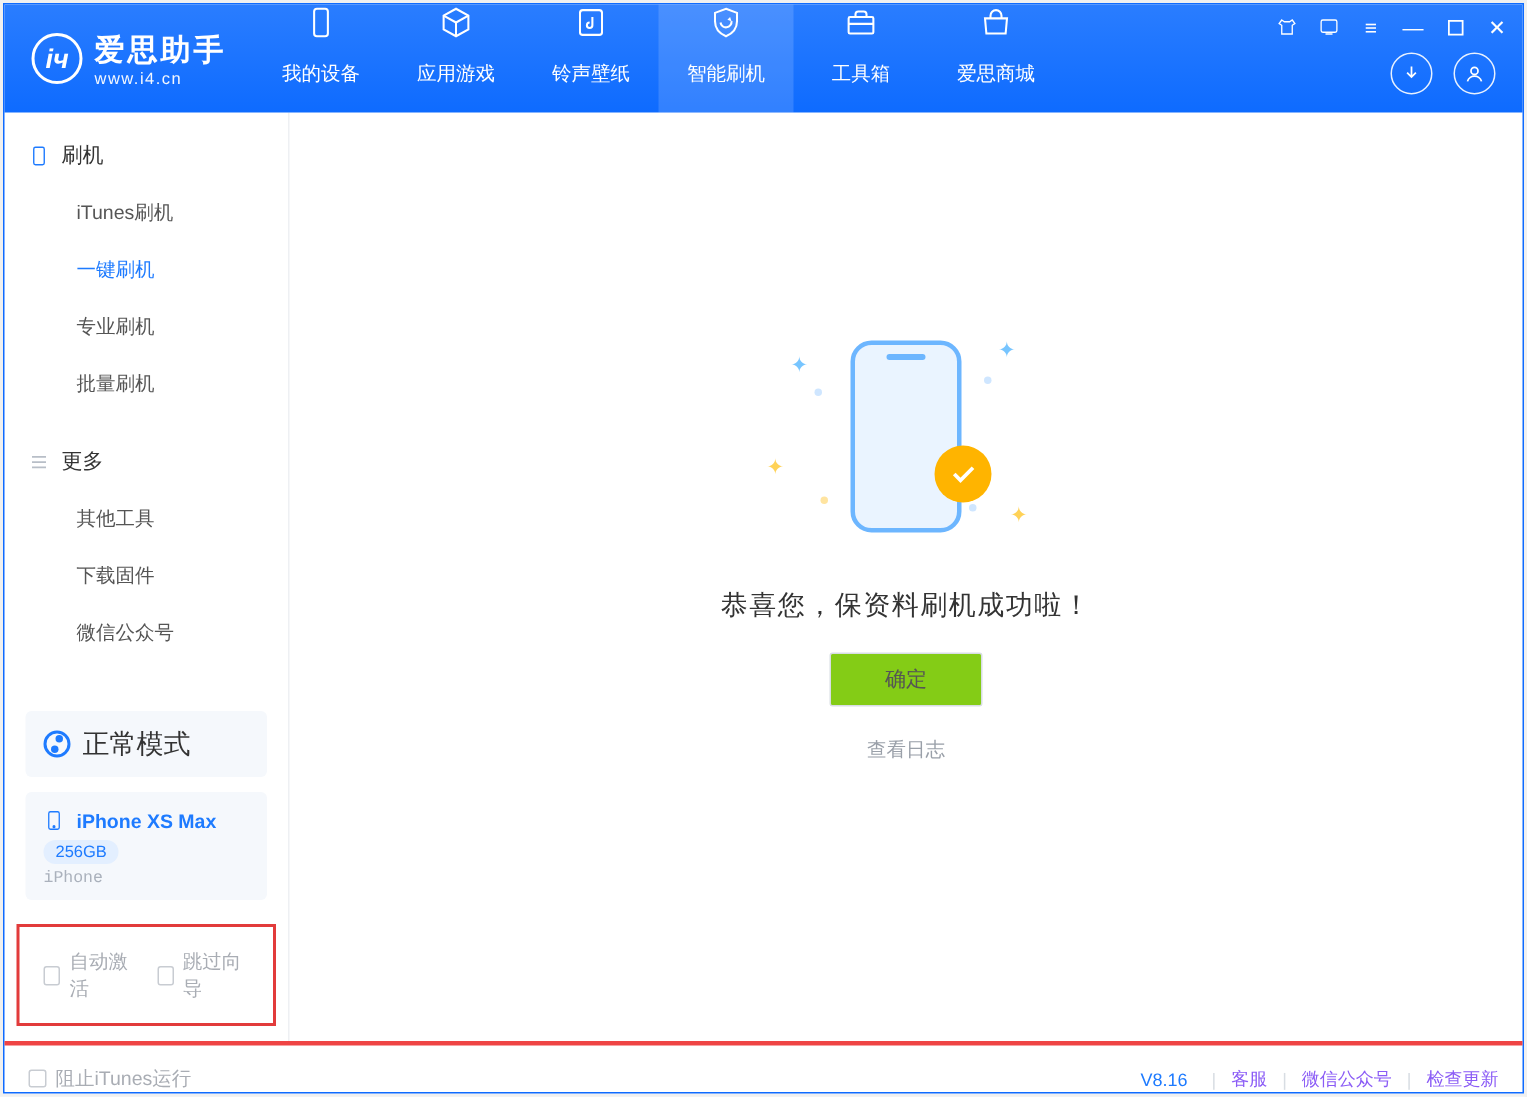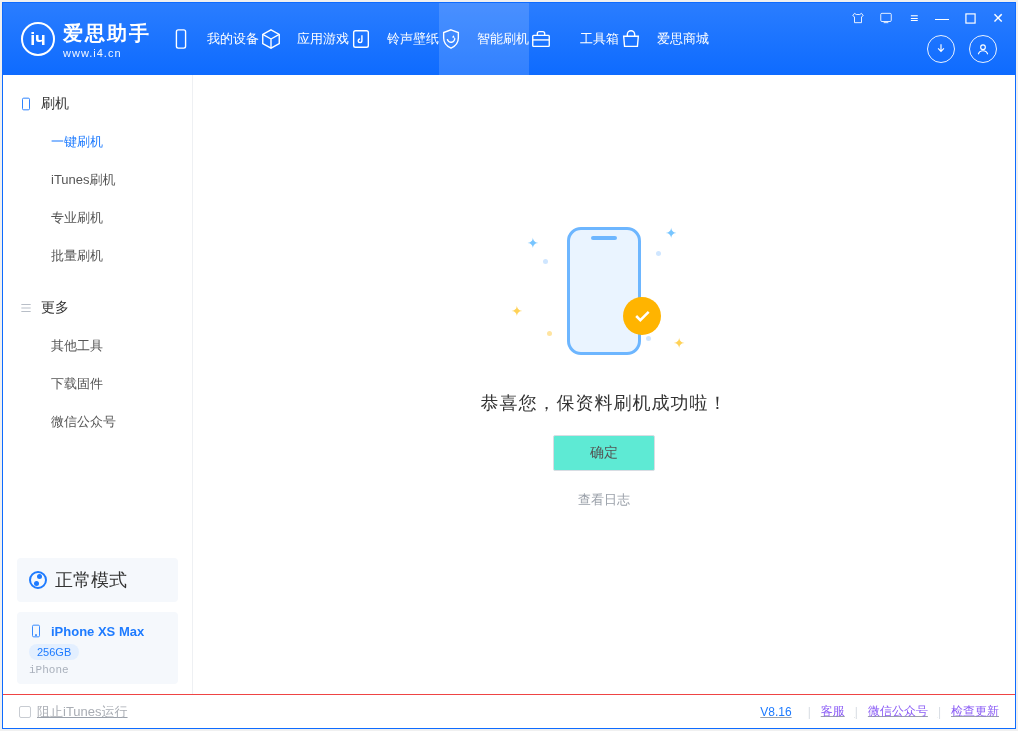--- a/index.html
+++ b/index.html
@@ -1,24 +1,24 @@
 <!DOCTYPE html>
 <html><head>
 <meta charset="utf-8">
 <style>
 * { margin: 0; padding: 0; box-sizing: border-box; font-family: "Microsoft YaHei", Arial, sans-serif; }
 html, body { width: 1018px; height: 731px; overflow: hidden; background: #f0f0f0; }
 .window { width: 1014px; height: 727px; margin: 2px; border: 1px solid #0e6bff; display: flex; flex-direction: column; background: #fff; }
 .titlebar { height: 72px; background: linear-gradient(180deg, #2a7dff 0%, #0e6bff 100%); display: flex; align-items: center; color: #fff; position: relative; }
 .logo { display: flex; align-items: center; padding: 0 12px 0 18px; }
-.logo-badge { width: 34px; height: 34px; border: 2px solid #fff; border-radius: 50%; display: flex; align-items: center; justify-content: center; font-weight: bold; font-size: 18px; margin-right: 8px; }
+.logo-badge { width: 34px; height: 34px; border: 2px solid #fff; border-radius: 50%; display: flex; align-items: center; justify-content: center; font-weight: bold; font-style: italic; font-size: 18px; margin-right: 8px; }
 .logo-text .cn { font-size: 20px; font-weight: 600; letter-spacing: 2px; }
 .logo-text .url { font-size: 11px; opacity: .95; letter-spacing: 1px; }
 .tabs { display: flex; height: 100%; margin-left: 6px; }
-.tab { width: 90px; display: flex; flex-direction: row; align-items: center; justify-content: space-between; gap: 13px; cursor: pointer; color: #fff; font-size: 13px; position: relative; }
+.tab { width: 90px; display: flex; flex-direction: column; align-items: center; justify-content: flex-start; gap: 13px; cursor: pointer; color: #fff; font-size: 13px; position: relative; }
 .tab.active { background: rgba(255,255,255,0.15); }
 .tab-icon { width: 24px; height: 24px; display: flex; align-items: center; justify-content: center; }
 .tab-icon svg { width: 22px; height: 22px; fill: #fff; }
 .winctrl { position: absolute; top: 6px; right: 8px; display: flex; gap: 10px; align-items: center; }
 .winctrl span { width: 18px; height: 18px; display: flex; align-items: center; justify-content: center; cursor: pointer; color: #fff; font-size: 14px; }
 .useractions { position: absolute; bottom: 12px; right: 18px; display: flex; gap: 14px; }
 .circle-btn { width: 28px; height: 28px; border: 1.5px solid rgba(255,255,255,.9); border-radius: 50%; display: flex; align-items: center; justify-content: center; cursor: pointer; }
 .circle-btn svg { width: 14px; height: 14px; stroke: #fff; fill: none; stroke-width: 2; }
 
 .body { flex: 1; display: flex; min-height: 0; }
@@ -54,24 +54,24 @@
 .illus { width: 210px; height: 160px; position: relative; display:flex; align-items:center; justify-content:center;}
 .phone { width: 74px; height: 128px; border: 3px solid #6db6ff; border-radius: 14px; background: #eaf4ff; position: relative; }
 .phone::before { content:""; position:absolute; top:6px; left:50%; transform:translateX(-50%); width:26px; height:4px; background:#6db6ff; border-radius:3px;}
 .check-badge { position:absolute; right: 48px; top: 86px; width:38px; height:38px; background:#ffb400; border-radius:50%; display:flex; align-items:center; justify-content:center;}
 .check-badge svg { width:20px; height:20px; stroke:#fff; stroke-width:3; fill:none;}
 .sparkle { position:absolute; color:#77c5ff; font-size:14px;}
 .s1{top:24px; left:28px;} .s2{top:92px; left:12px; color:#ffd257;} .s3{top:14px; right:32px;} .s4{bottom:20px; right:24px; color:#ffd257;}
 .dot{position:absolute;width:5px;height:5px;border-radius:50%;background:#cfe6ff;}
 .d1{top:48px;left:44px;} .d2{top:120px;left:48px;background:#ffe4a0;} .d3{top:40px;right:48px;} .d4{bottom:30px;right:58px;}
 .success-title { font-size: 18px; color: #333; letter-spacing: 1px; }
-.ok-btn { padding: 8px 36px; border: 1px solid #d8dde3; background: #5eead4; color: #555; font-size: 14px; cursor: pointer; border-radius: 2px;}
+.ok-btn { padding: 8px 36px; border: 1px solid #d8dde3; background: #84cc16; color: #555; font-size: 14px; cursor: pointer; border-radius: 2px;}
 .view-log { color: #9aa0a9; font-size: 13px; text-decoration: none; cursor: pointer; }
 
-.statusbar { height: 34px; border-top: 1px solid #ef4444; display: flex; align-items: center; padding: 0 16px; font-size: 12px; color: #9aa0a9; text-decoration: underline; }
+.statusbar { height: 34px; border-top: 3px solid #ef4444; display: flex; align-items: flex-end; padding: 0 16px; font-size: 12px; color: #9aa0a9; }
 .statusbar .left { display: flex; align-items: center; gap: 6px; }
 .statusbar .left .box { width:12px; height:12px; border:1px solid #c8ccd2; border-radius:2px;}
 .statusbar .right { margin-left: auto; display: flex; align-items: center; gap: 10px; }
 .sb-link { color: #8b5cf6; cursor: pointer; }
 .sb-div { color: #d8dde3; }
 .version { color:#1e7bff; margin-right: 6px;}
 </style>
 </head>
 <body>
 
@@ -180,22 +180,22 @@
 
   <div class="body">
     <div class="sidebar">
       <div class="side-group">
         <div class="group-head">
           <svg viewBox="0 0 24 24">
               <rect x="6" y="2" width="12" height="20" rx="2" fill="none" stroke="#1e7bff" stroke-width="1.6"></rect>
             </svg>
           <span>刷机</span>
         </div>
+        <div class="side-item">iTunes刷机</div>
         <div class="side-item active">一键刷机</div>
-        <div class="side-item">iTunes刷机</div>
         <div class="side-item">专业刷机</div>
         <div class="side-item">批量刷机</div>
       </div>
       <div class="side-group">
         <div class="group-head">
           <svg viewBox="0 0 24 24">
               <path d="M4 6h16M4 12h16M4 18h16" stroke="#b8bec7" stroke-width="2"></path>
             </svg>
           <span>更多</span>
         </div>
@@ -217,20 +217,30 @@
                 <rect x="6" y="2" width="12" height="20" rx="2"></rect>
                 <circle cx="12" cy="19" r="1" fill="#1e7bff"></circle>
               </svg>
             <span class="device-name">iPhone XS Max</span>
           </div>
           <span class="device-storage">256GB</span>
           <span class="device-type">iPhone</span>
         </div>
       </div>
 
+      <div class="checkbox-row">
+        <label class="cb">
+          <span class="box"></span>
+          <span>自动激活</span>
+        </label>
+        <label class="cb">
+          <span class="box"></span>
+          <span>跳过向导</span>
+        </label>
+      </div>
     </div>
 
     <div class="main">
       <div class="success-wrap">
         <div class="illus">
           <div class="phone"></div>
           <div class="check-badge">
               <svg viewBox="0 0 24 24">
                 <path d="M5 12l5 5L20 7"></path>
               </svg>

